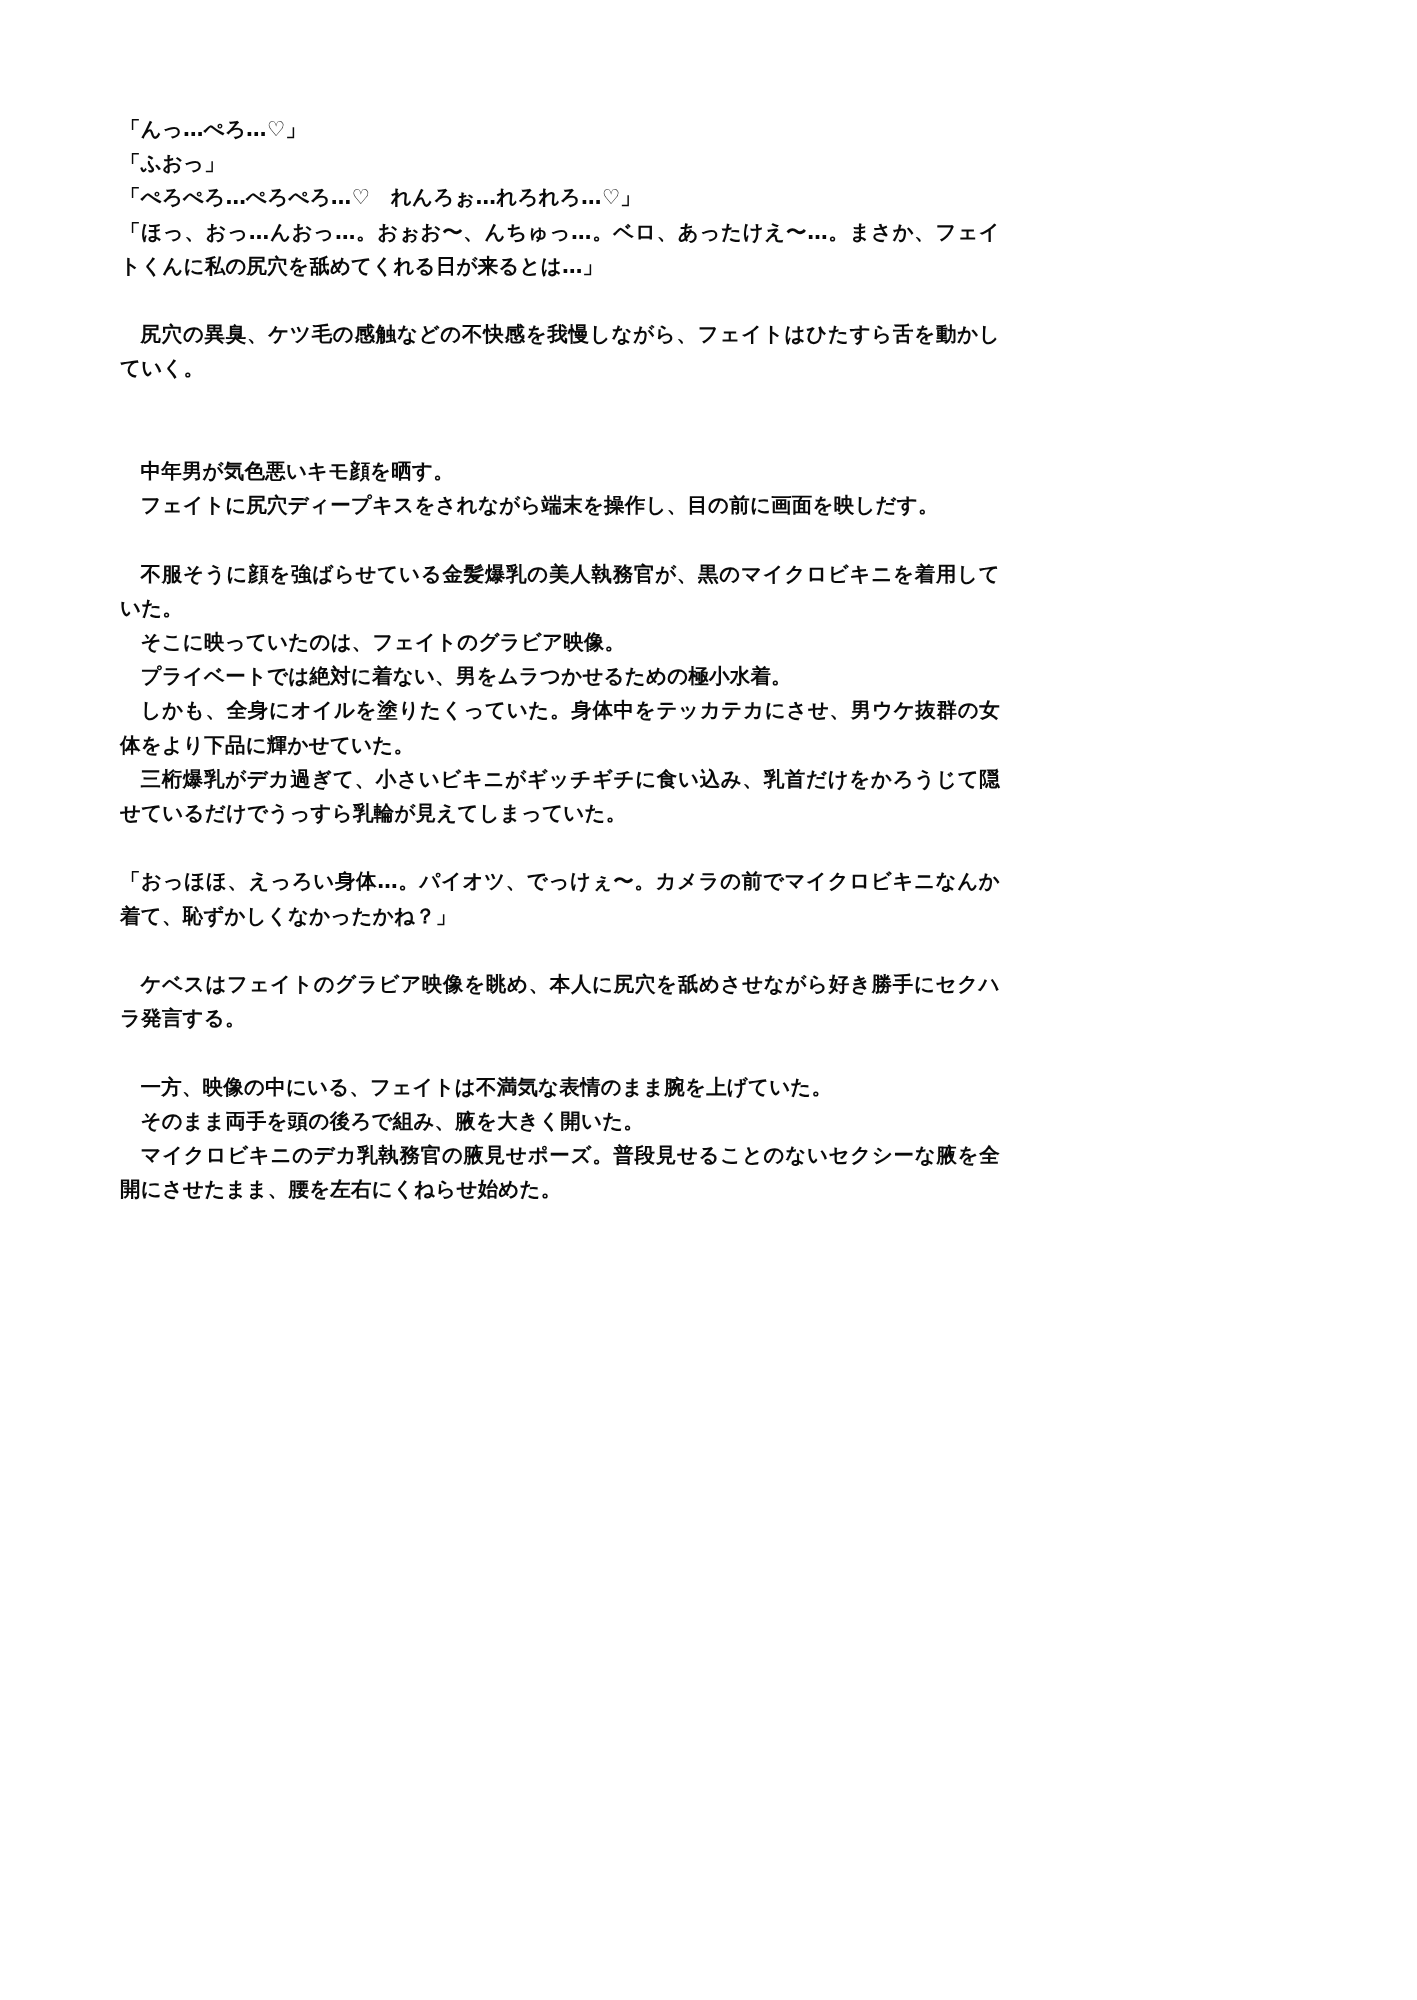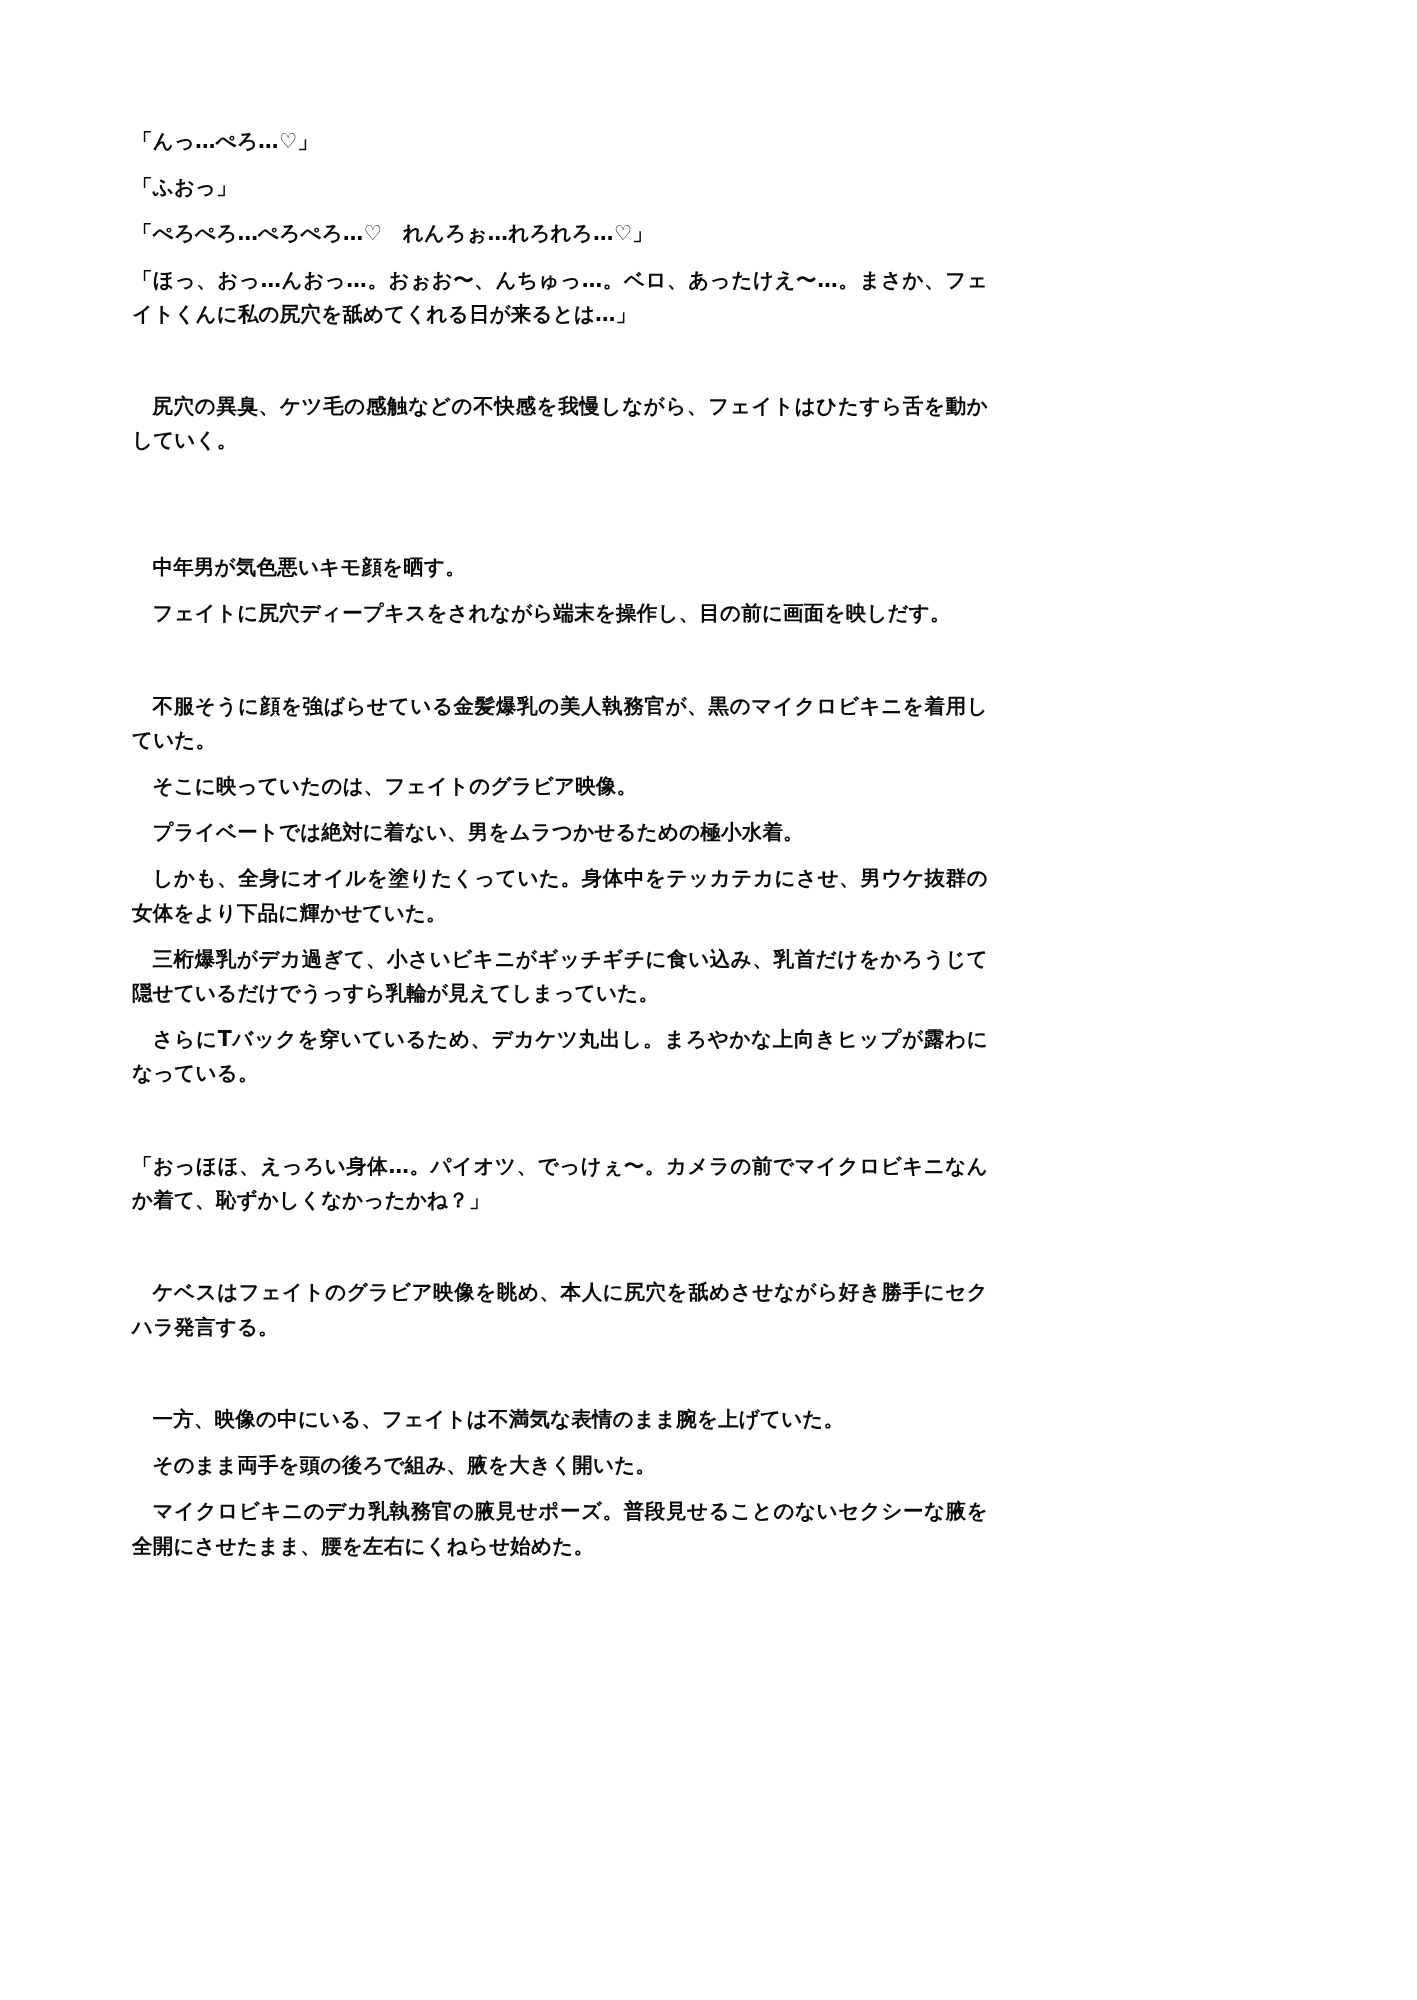--- a/index.html
+++ b/index.html
@@ -40,21 +40,21 @@
 
   .block {
     margin: 0;
     padding: 0;
   }
 
   
   .gap-1 { height: 34.2px; }
 
   .line {
-    margin: 12px;
+    margin: 0;
     padding: 0;
     white-space: normal;
     word-break: break-all;
     overflow-wrap: anywhere;
     line-break: anywhere;
   }
 
   
   .indent {
     text-indent: 1em;
@@ -85,21 +85,20 @@
         <p class="line indent">中年男が気色悪いキモ顔を晒す。</p>
         <p class="line indent">フェイトに尻穴ディープキスをされながら端末を操作し、目の前に画面を映しだす。</p>
       </div>
       <div class="gap-1"></div>
       <div class="block">
         <p class="line indent">不服そうに顔を強ばらせている金髪爆乳の美人執務官が、黒のマイクロビキニを着用していた。</p>
         <p class="line indent">そこに映っていたのは、フェイトのグラビア映像。</p>
         <p class="line indent">プライベートでは絶対に着ない、男をムラつかせるための極小水着。</p>
         <p class="line indent">しかも、全身にオイルを塗りたくっていた。身体中をテッカテカにさせ、男ウケ抜群の女体をより下品に輝かせていた。</p>
         <p class="line indent">三桁爆乳がデカ過ぎて、小さいビキニがギッチギチに食い込み、乳首だけをかろうじて隠せているだけでうっすら乳輪が見えてしまっていた。</p>
-        <p class="line indent">さらにTバックを穿いているため、デカケツ丸出し。まろやかな上向きヒップが露わになっている。</p>
       </div>
       <div class="gap-1"></div>
       <div class="block">
         <p class="line noindent">「おっほほ、えっろい身体…。パイオツ、でっけぇ〜。カメラの前でマイクロビキニなんか着て、恥ずかしくなかったかね？」</p>
       </div>
       <div class="gap-1"></div>
       <div class="block">
         <p class="line indent">ケベスはフェイトのグラビア映像を眺め、本人に尻穴を舐めさせながら好き勝手にセクハラ発言する。</p>
       </div>
       <div class="gap-1"></div>

